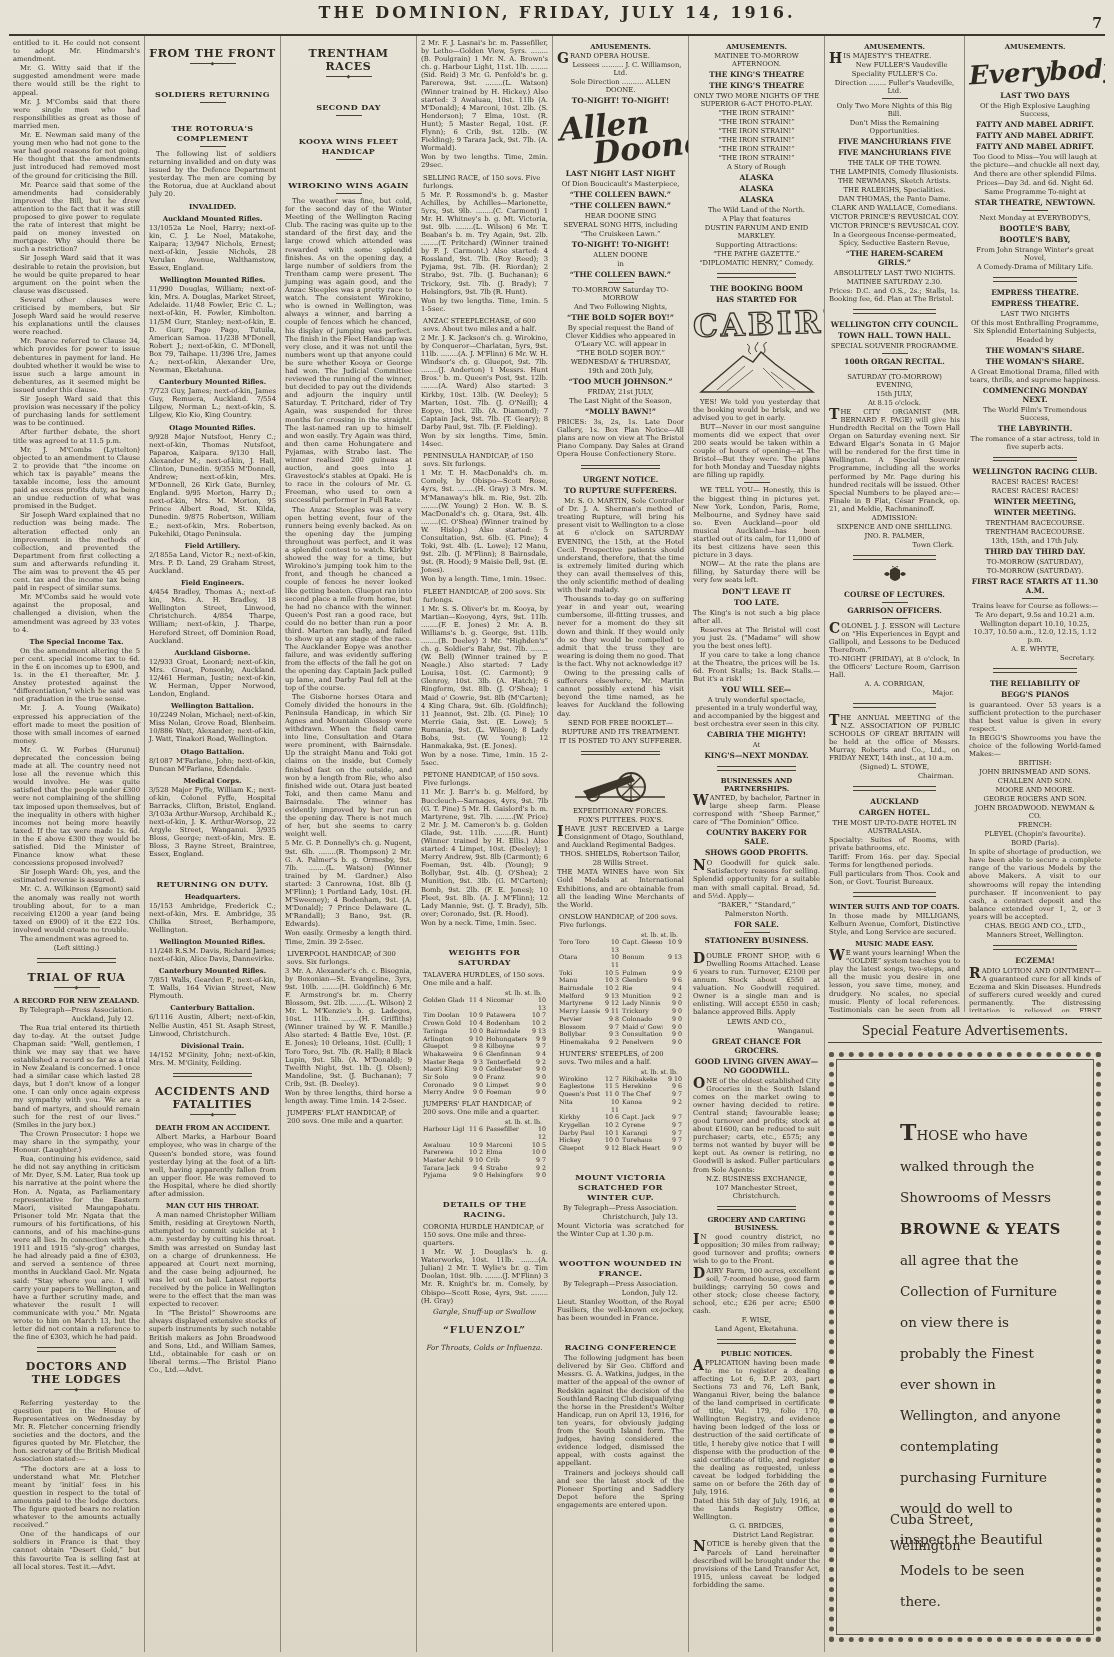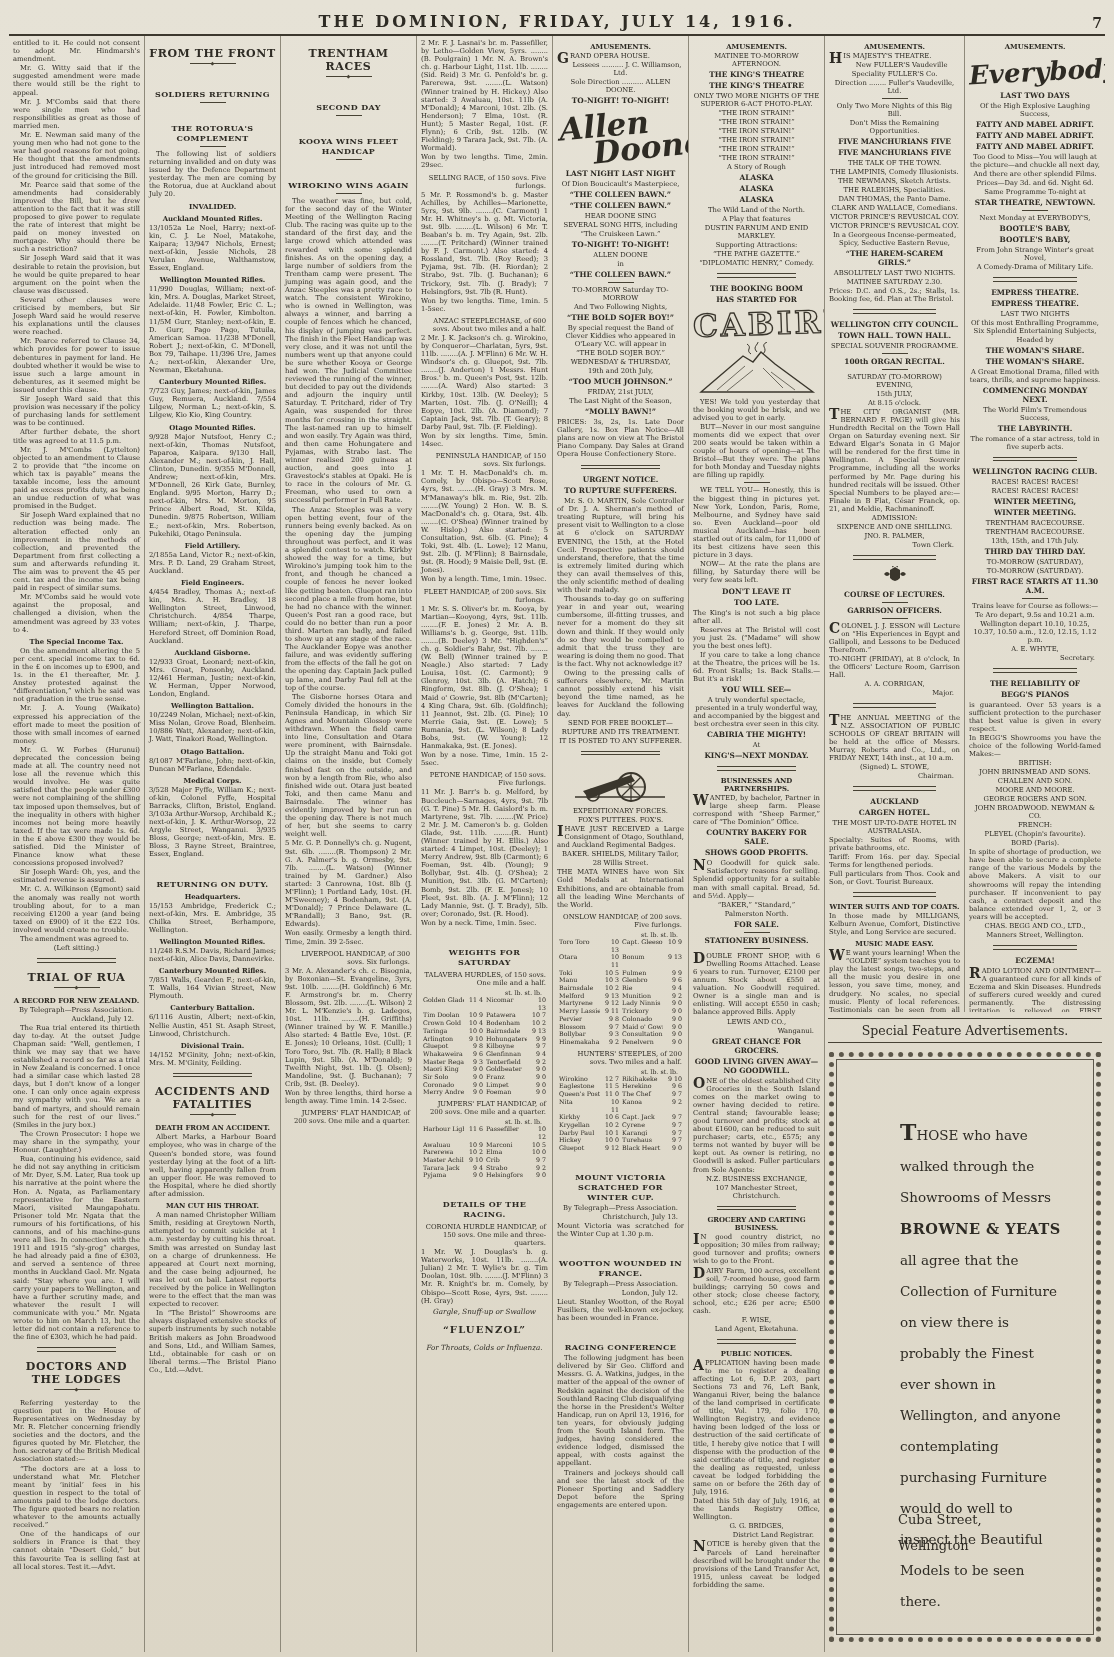--- a/index.html
+++ b/index.html
@@ -1,34 +1,34 @@
 <!DOCTYPE html>
 <html><head>
 <meta charset="utf-8">
 <style>
   html,body{margin:0;padding:0;background:#a9a496;}
   .page{position:relative;width:1114px;height:1657px;margin:0 auto;overflow:hidden;
     background:linear-gradient(180deg,#e6e2d6 0%,#e1dcce 55%,#dcd6c6 100%);
     font-family:"DejaVu Serif",serif;color:#2e2b24;}
   .mast{position:relative;height:34px;margin:0 9px;border-bottom:2px solid #3c382e;display:flex;align-items:flex-end;justify-content:center;}
-  .mast .title{font-weight:bold;font-size:16px;letter-spacing:3px;padding-bottom:3px;}
+  .mast .title{font-weight:bold;font-size:16px;letter-spacing:3px;padding-bottom:12px;}
   .mast .pnum{position:absolute;right:3px;bottom:3px;font-weight:bold;font-size:14px;}
   .cols{display:flex;margin:0 9px;height:1616px;}
   .col{width:136px;min-width:136px;box-sizing:border-box;border-right:1px solid #8e897a;padding:3px 4px 0;overflow:hidden;}
   .rw{width:280px;min-width:280px;display:flex;flex-direction:column;box-sizing:border-box;}
   .rwtop{display:flex;height:1046px;overflow:hidden;}
   .rwtop .col{width:140px;min-width:140px;}
   .rwtop .col:last-child{border-right:none;}
   
   .p,.pn{font-size:6.8px;line-height:8.1px;text-align:justify;margin:0 0 1px;}
   .p{text-indent:7px;}
   .h1{font-size:11px;font-weight:bold;text-align:center;letter-spacing:.6px;margin:8px 0 2px;}
   .h2{font-size:8px;font-weight:bold;text-align:center;letter-spacing:.4px;margin:20px 0 2px;}
   .h3{font-size:6.9px;font-weight:bold;text-align:center;margin:4px 0 1px;}
-  .caps{font-size:6.8px;text-align:right;margin:4px 2px 1px;}
+  .caps{font-size:6.8px;text-align:left;margin:4px 2px 1px;}
   .c{font-size:6.8px;text-align:center;margin:1px 0;}
   .cb{font-size:7.4px;font-weight:bold;text-align:center;margin:2px 0;}
   .ci{font-size:7.2px;font-style:italic;text-align:center;margin:2px 0;}
   .cr{font-size:6.8px;text-align:right;margin:1px 6px 1px 0;}
   .cl{font-size:10px;font-weight:bold;text-align:center;letter-spacing:1.2px;margin:8px 0;}
   .rule{height:2.5px;border-top:1px solid #474234;border-bottom:1px solid #474234;margin:6px 24px;}
   .srule{width:46px;margin:3px auto 4px;border-top:1px solid #474234;text-align:center;font-size:5px;line-height:5px;color:#474234;}
   .srule::before{content:"◆";position:relative;top:-3px;}
   .dash{width:26px;height:0;margin:3px auto;border-top:1px solid #474234;}
   .script{font-size:31px;font-style:italic;font-weight:bold;line-height:30px;margin:4px 0 0 2px;transform:rotate(-5deg);}
@@ -45,21 +45,21 @@
     -webkit-text-stroke:1.3px #38342b;text-shadow:0 0 1px #38342b;transform:rotate(-2deg);line-height:30px;}
   .illus{display:block;margin:2px auto;}
   
   .feat{margin:6px 3px 2px;border-top:1px solid #474234;border-bottom:1px solid #474234;padding:4px 0;
     text-align:center;font-size:12.5px;font-weight:normal;}
   .adbox{flex:1;margin:7px 4px 10px;border:5px dotted #5c574a;box-shadow:inset 0 0 0 2px #e3dfd2, inset 0 0 0 3px #5c574a;
     padding:60px 30px 20px;box-sizing:border-box;position:relative;}
   .adtext{font-size:13.5px;line-height:31px;text-align:left;margin-left:36px;}
   .adtext .bigT{font-size:22px;font-weight:bold;}
   .adtext .brand{font-weight:bold;font-size:14.5px;letter-spacing:.5px;}
-  .sig{position:absolute;left:64px;bottom:78px;font-size:13px;line-height:26px;}
+  .sig{position:absolute;left:56px;bottom:78px;font-size:13px;line-height:26px;}
 </style>
 </head>
 <body>
 
 <div class="page">
   <header class="mast">
     <div class="title">THE DOMINION, FRIDAY, JULY 14, 1916.</div>
     <div class="pnum">7</div>
   </header>
   <main class="cols">
@@ -326,21 +326,21 @@
             <circle cx="58" cy="26" r="14" fill="none" stroke="#3a362c" stroke-width="2"></circle>
             <path d="M58 12 V40 M44 26 H72 M48 16 L68 36 M68 16 L48 36" stroke="#3a362c" stroke-width="1.2"></path>
             <circle cx="20" cy="34" r="6" fill="none" stroke="#3a362c" stroke-width="1.6"></circle>
             <path d="M10 30 L58 14 L62 20 L16 38 Z" fill="#3a362c"></path>
             <path d="M2 36 H92" stroke="#3a362c" stroke-width="1.4"></path>
           </svg>
         </div>
         <div class="c">EXPEDITIONARY FORCES.</div>
         <div class="c">FOX'S    PUTTEES.    FOX'S.</div>
         <div class="pn"><span class="bigi">I</span><span> HAVE JUST RECEIVED a Large Consignment of Otago, Southland, and Auckland Regimental Badges.</span></div>
-        <div class="c">BAKER. SHIELDS, Military Tailor,</div>
+        <div class="c">THOS. SHIELDS, Robertson Tailor,</div>
         <div class="c">28 Willis Street.</div>
         <div class="pn">THE MATA WINES have won Six Gold Medals at International Exhibitions, and are obtainable from all the leading Wine Merchants of the World.</div>
         <div class="caps">ONSLOW HANDICAP, of 200 sovs. Five furlongs.</div>
         <div class="weights">
           <div class="stlb">st. lb.        st. lb.</div>
           <div class="wgrid">
             <span class="wname">Toro Toro</span>
             <span class="wnum">10 13</span>
             <span class="wname">Capt. Gleeson</span>
             <span class="wnum">10 9</span>

